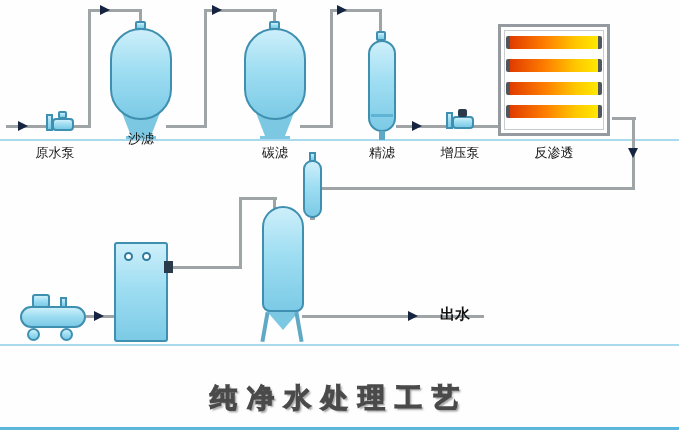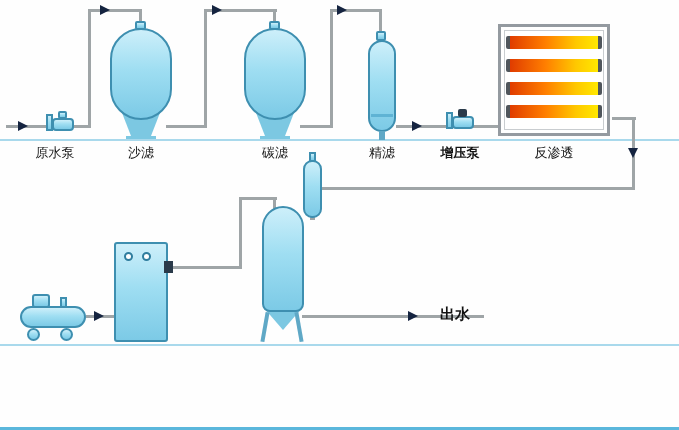--- a/index.html
+++ b/index.html
@@ -121,21 +121,22 @@
   <div style="position:absolute;left:142px;top:252px;width:9px;height:9px;border-radius:50%;background:#fff;border:2px solid #2f7d9e;box-sizing:border-box;"></div>
   <div class="dark" style="left:164px;top:261px;width:9px;height:12px;"></div>
 
   <div class="eq" style="left:32px;top:294px;width:18px;height:14px;border-radius:3px;"></div>
   <div class="eq" style="left:60px;top:297px;width:7px;height:11px;"></div>
   <div class="eq" style="left:20px;top:306px;width:66px;height:22px;border-radius:11px;"></div>
   <div class="eq" style="left:27px;top:328px;width:13px;height:13px;border-radius:50%;"></div>
   <div class="eq" style="left:60px;top:328px;width:13px;height:13px;border-radius:50%;"></div>
 
   <div class="label" style="left:20px;top:146px;width:70px;">原水泵</div>
-  <div class="label" style="left:106px;top:146px;width:70px;">沙滤</div>
+  <div class="label" style="left:106px;top:132px;width:70px;">沙滤</div>
   <div class="label" style="left:240px;top:146px;width:70px;">碳滤</div>
   <div class="label" style="left:347px;top:146px;width:70px;">精滤</div>
-  <div class="label" style="left:425px;top:146px;width:70px;font-weight:bold;">增压泵</div>
+  <div class="label" style="left:425px;top:146px;width:70px;">增压泵</div>
   <div class="label" style="left:514px;top:146px;width:80px;">反渗透</div>
   <div class="outlet-label" style="left:440px;top:305px;">出水</div>
 
+  <div class="title">纯净水处理工艺</div>
 
 </div>
 
 </body></html>

